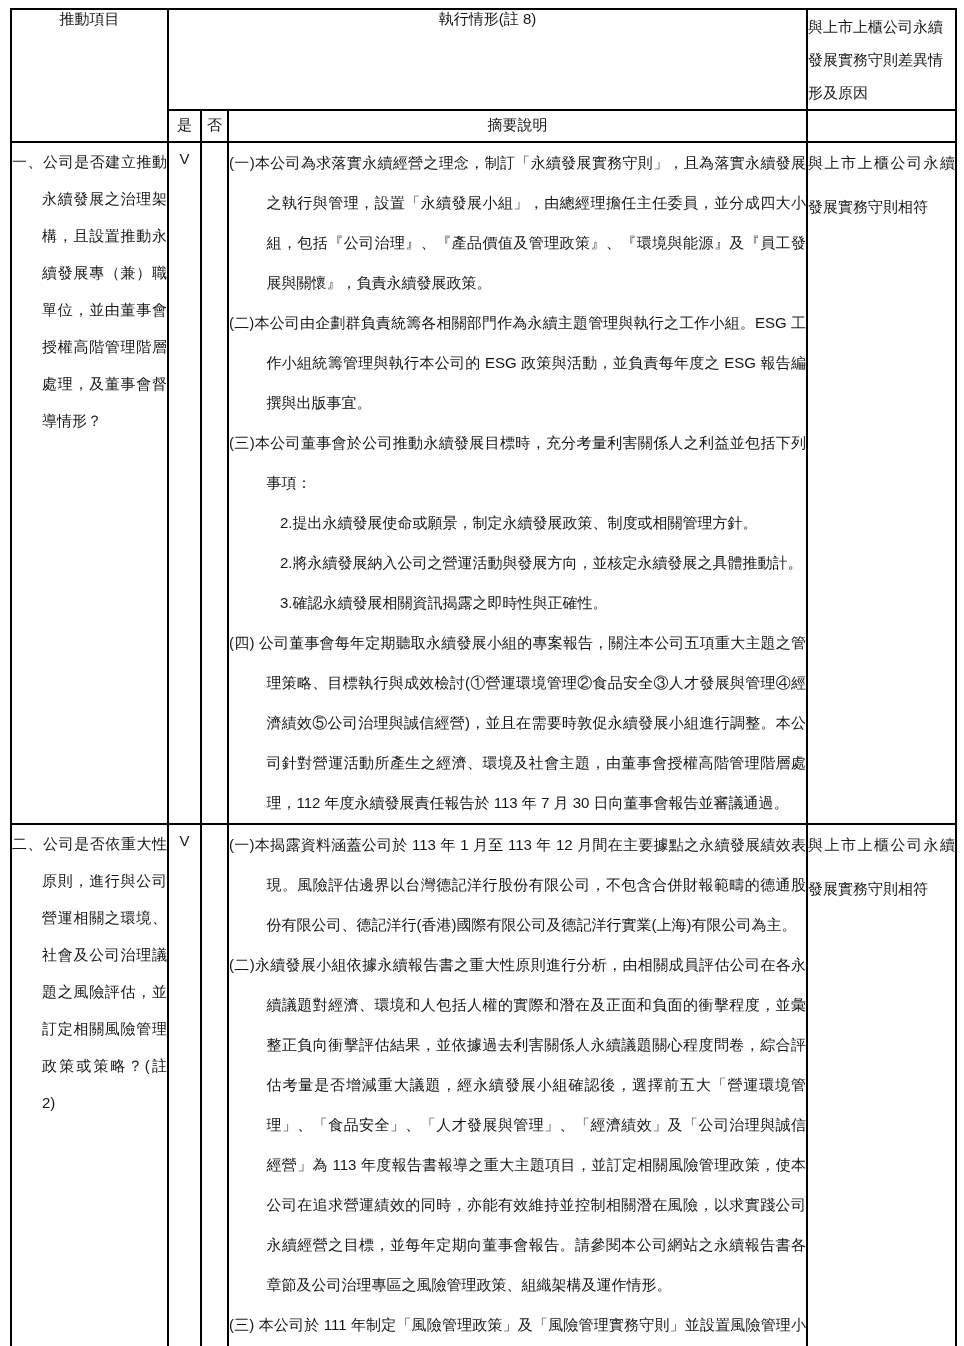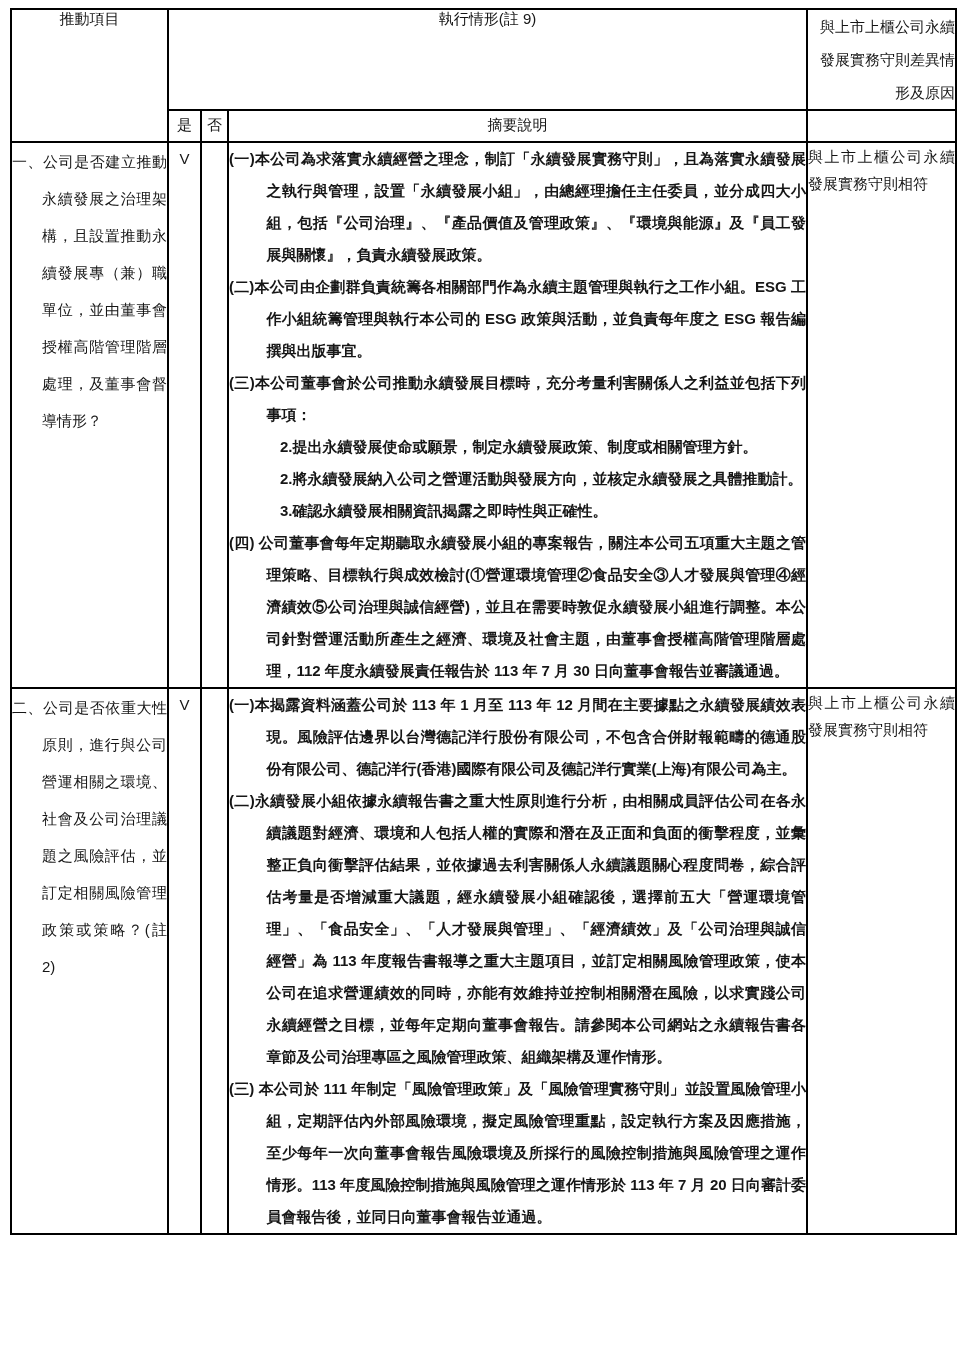--- a/index.html
+++ b/index.html
@@ -31,68 +31,68 @@
   col.c-item    { width: 157px; }
   col.c-yes     { width: 33px;  }
   col.c-no      { width: 27px;  }
   col.c-summary { width: 579px; }
   col.c-diff    { width: 149px; }
 
   
   .h { text-align: center; }
   .h-item   { height: 97px; padding-top: 22px; }
   .h-status { height: 97px; padding-top: 22px; }
-  .h-diff   { height: 97px; padding: 10px 12px 0 12px; line-height: 33px; text-align: right; }
+  .h-diff   { height: 97px; padding: 10px 12px 0 12px; line-height: 33px; text-align: left; }
   .r-head2 td { height: 32px; line-height: 28px; text-align: center; }
 
   
   .r1 > td { height: 524px; }
   .r2 > td { height: 464px; }
 
   .cell-item { padding: 8px 2px 0 6px; }
   .item-text {
     margin: 0;
     padding-left: 2em;
     text-indent: -2em;
     line-height: 37px;
     text-align: justify;
   }
 
   .cell-mark { text-align: center; padding-top: 7px; line-height: 32px; }
 
   .cell-summary { padding: 7px 10px 0 6px; }
-  .cell-summary p { margin: 0; line-height: 32px; text-align: justify; font-weight: bold; }
+  .cell-summary p { margin: 0; line-height: 40px; text-align: justify; }
   .pm {                       
     padding-left: 2.5em;
     text-indent: -2.5em;
   }
   .ps {                       
     margin-left: 3.4em !important;
     padding-left: 2.4em;
     text-indent: -2.4em;
   }
 
-  .cell-diff { padding: 9px 4px 0 8px; line-height: 27px; text-align: justify; }
+  .cell-diff { padding: 9px 4px 0 8px; line-height: 44px; text-align: justify; font-family: Liberation Mono, monospace; }
 </style>
 </head>
 <body>
 
 <div class="page">
   <table class="gov">
     <colgroup>
       <col class="c-item">
         <col class="c-yes">
         <col class="c-no">
         <col class="c-summary">
         <col class="c-diff">
     </colgroup>
     <tbody>
       <tr class="r-head1">
         <td class="h h-item" rowspan="2">推動項目</td>
-        <td class="h h-status" colspan="3">執行情形(註 9)</td>
+        <td class="h h-status" colspan="3">執行情形(註 8)</td>
         <td class="h h-diff">與上市上櫃公司永續發展實務守則差異情形及原因</td>
       </tr>
       <tr class="r-head2">
         <td>是</td>
         <td>否</td>
         <td>摘要說明</td>
         <td></td>
       </tr>
 
       <tr class="r-data r1">

